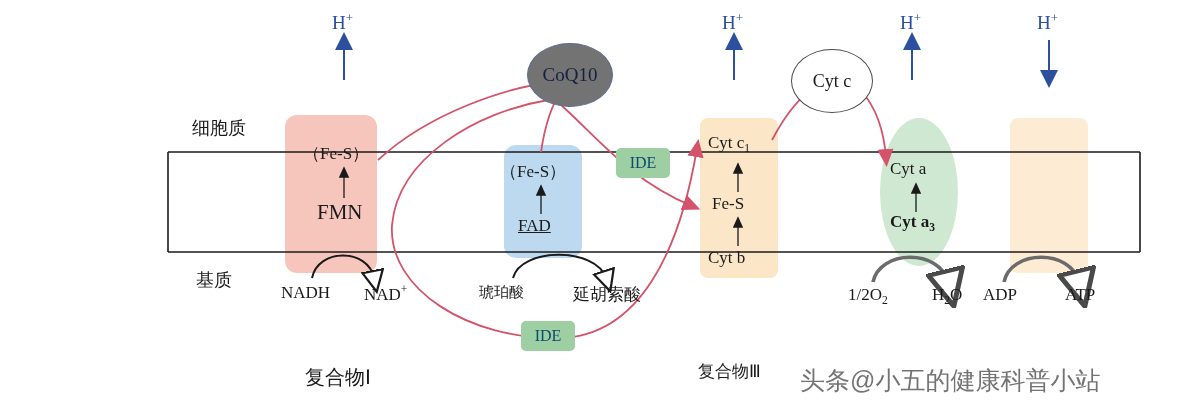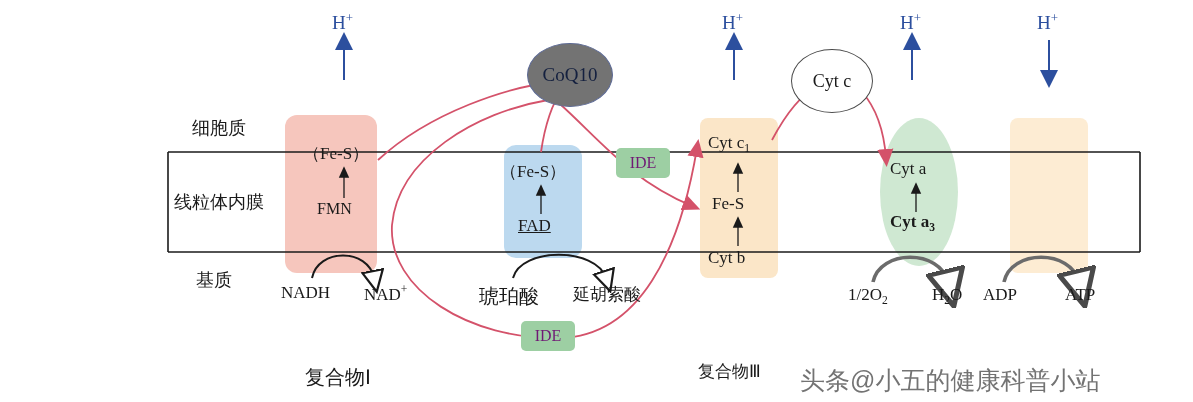--- a/index.html
+++ b/index.html
@@ -53,21 +53,21 @@
     border-radius: 8px;
   }
   .complex4 {
     background: #fdecd3;
     border-radius: 8px;
   }
   .ide-box {
     background: #9dcfa3;
     border-radius: 5px;
     text-align: center;
-    color: #701a75;
+    color: #0c4a6e;
   }
   .coq10 {
     position: absolute;
     background: #737373;
     border-radius: 50%;
     border: 1px solid #5d6a95;
     text-align: center;
     color: #14203f;
   }
   .cytc {
@@ -156,47 +156,46 @@
     <path d="M548,100 C476,112 398,158 392,225 C388,290 470,340 560,338 C640,336 680,250 697,148" fill="none" stroke="#d4526a" stroke-width="1.8" marker-end="url(#redArrow)"></path>
 
     <path d="M560,104 C600,140 630,180 692,206" fill="none" stroke="#d4526a" stroke-width="1.8" marker-end="url(#redArrow)"></path>
 
     <path d="M772,140 C790,106 806,92 818,86" fill="none" stroke="#d4526a" stroke-width="1.8" marker-end="url(#redArrow)"></path>
 
     <path d="M862,92 C878,110 884,132 886,158" fill="none" stroke="#d4526a" stroke-width="1.8" marker-end="url(#redArrow)"></path>
   </svg>
 
   <div class="lbl" style="left:192px; top:116px; font-size:18px;">细胞质</div>
-  <div class="lbl" style="left:174px; top:190px; font-size:18px;">线粒体内膜</div>
   <div class="lbl" style="left:196px; top:268px; font-size:18px;">基质</div>
 
   <div class="blue-lbl" style="left:332px; top:10px; font-size:19px;">
     <span>H</span><span class="sup">+</span>
   </div>
   <div class="blue-lbl" style="left:722px; top:10px; font-size:19px;">
     <span>H</span><span class="sup">+</span>
   </div>
   <div class="blue-lbl" style="left:900px; top:10px; font-size:19px;">
     <span>H</span><span class="sup">+</span>
   </div>
   <div class="blue-lbl" style="left:1037px; top:10px; font-size:19px;">
     <span>H</span><span class="sup">+</span>
   </div>
 
   <div class="lbl" style="left:303px; top:142px; font-size:17px;">（Fe-S）</div>
-  <div class="lbl" style="left:317px; top:200px; font-size:16px;text-align:center;">FMN</div>
+  <div class="lbl" style="left:317px; top:200px; font-size:21px;text-align:center;">FMN</div>
   <div class="lbl" style="left:281px; top:283px; font-size:17px;">NADH</div>
   <div class="lbl" style="left:364px; top:283px; font-size:17px;">
     <span>NAD</span><span class="sup">+</span>
   </div>
   <div class="lbl" style="left:305px; top:364px; font-size:20px;">复合物Ⅰ</div>
 
   <div class="lbl" style="left:500px; top:160px; font-size:17px;">（Fe-S）</div>
   <div class="lbl" style="left:518px; top:216px; font-size:17px;text-decoration:underline;">FAD</div>
-  <div class="lbl" style="left:479px; top:283px; font-size:20px;">琥珀酸</div>
+  <div class="lbl" style="left:479px; top:283px; font-size:15px;">琥珀酸</div>
   <div class="lbl" style="left:573px; top:283px; font-size:17px;">延胡索酸</div>
   <div class="lbl" style="left:508px; top:368px; font-size:17px;margin-top:48px;">复合物Ⅱ</div>
 
   <div class="lbl" style="left:708px; top:133px; font-size:17px;">
     <span>Cyt c</span><span class="sub">1</span>
   </div>
   <div class="lbl" style="left:712px; top:194px; font-size:17px;">Fe-S</div>
   <div class="lbl" style="left:708px; top:248px; font-size:17px;text-align:center;">Cyt b</div>
   <div class="lbl" style="left:698px; top:360px; font-size:17px;">复合物Ⅲ</div>
 

